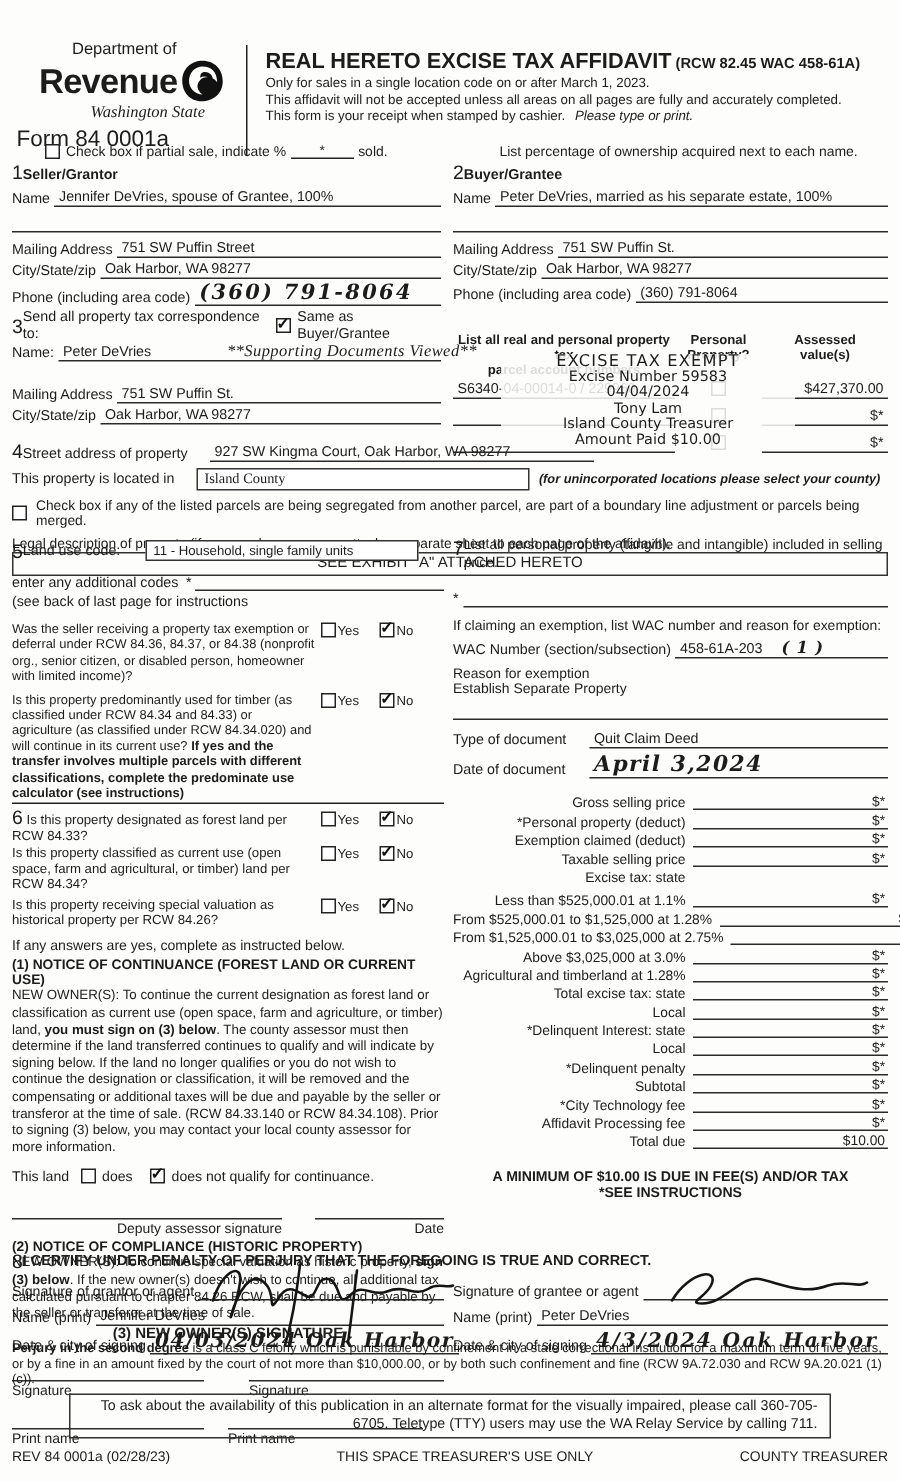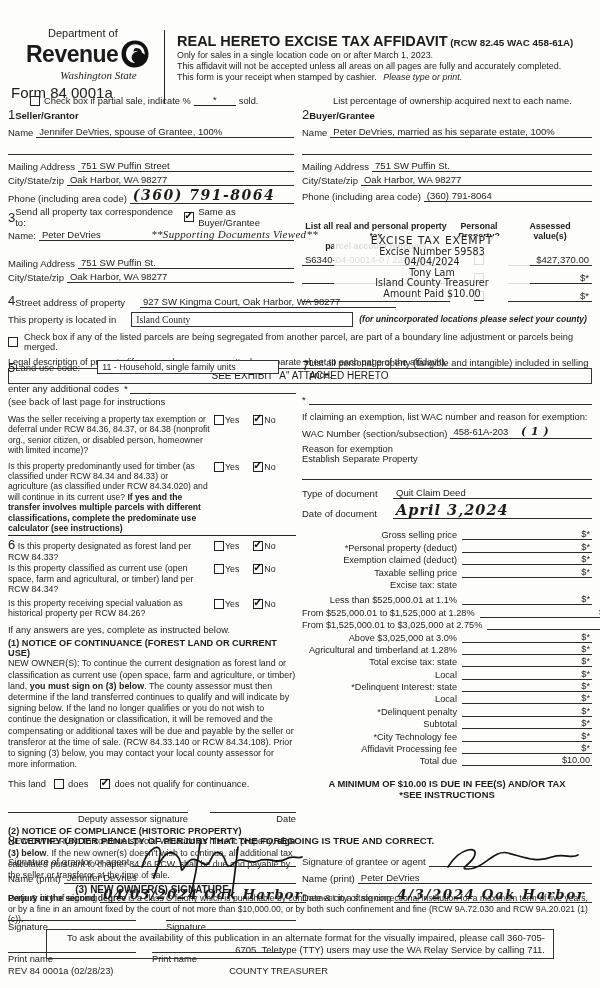--- a/index.html
+++ b/index.html
@@ -506,17 +506,18 @@
     </div>
   </div>
 
   <div class="abs" style="left:8px;top:893px;width:584px;">
     <div style="font-size:8.6px;line-height:10.6px;">
       <b>Perjury in the second degree</b><span> is a class C felony which is punishable by confinement in a state correctional institution for a maximum term of five years, or by a fine in an amount fixed by the court of not more than $10,000.00, or by both such confinement and fine (RCW 9A.72.030 and RCW 9A.20.021 (1)(c)).</span>
     </div>
     <div style="border:1.3px solid #333;margin:4px 38px 0 38px;padding:2px 8px;text-align:right;font-size:9.5px;line-height:12px;">To ask about the availability of this publication in an alternate format for the visually impaired, please call 360-705-6705. Teletype (TTY) users may use the WA Relay Service by calling 711.</div>
     <div style="display:flex;margin-top:7px;font-size:9.3px;align-items:baseline;">
       <span style="width:170px;">REV 84 0001a (02/28/23)</span>
+      <span style="flex:1;text-align:center;">THIS SPACE TREASURER'S USE ONLY</span>
       <span style="width:150px;text-align:right;">COUNTY TREASURER</span>
     </div>
   </div>
 
 </div>
 
 </body></html>

